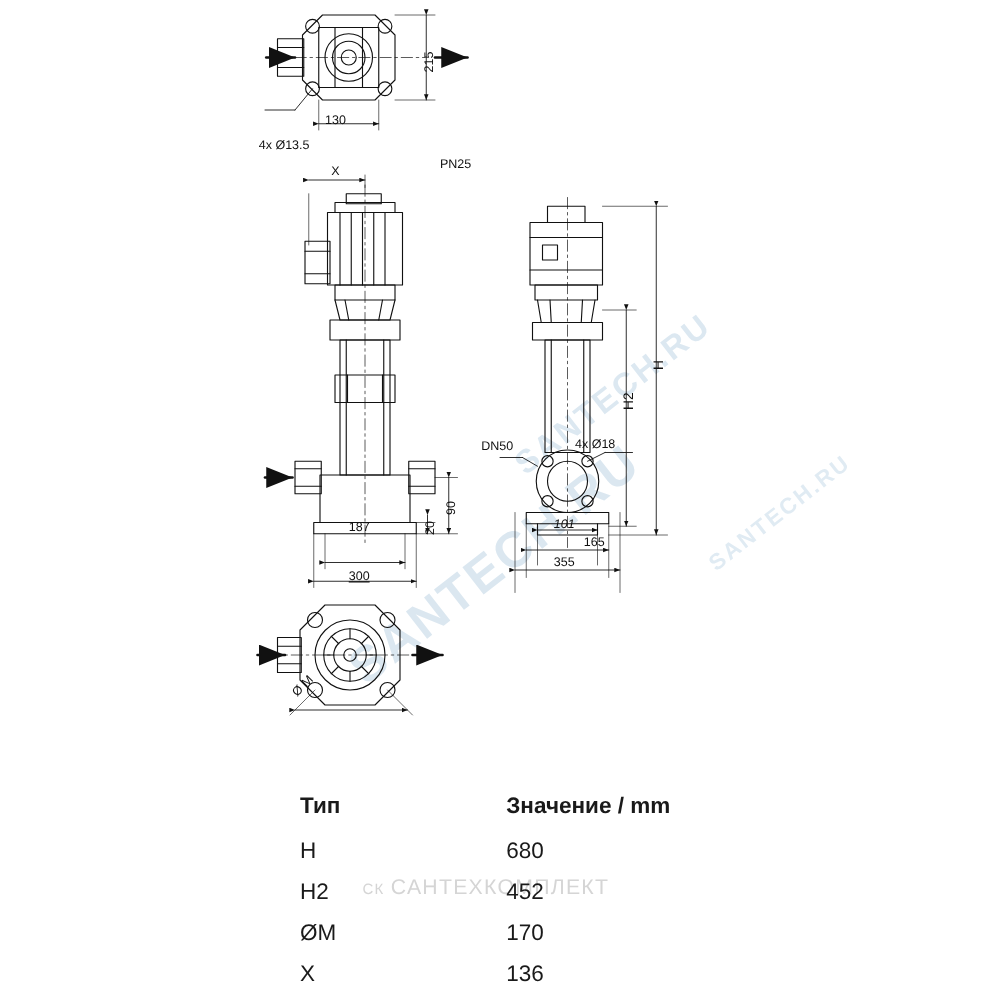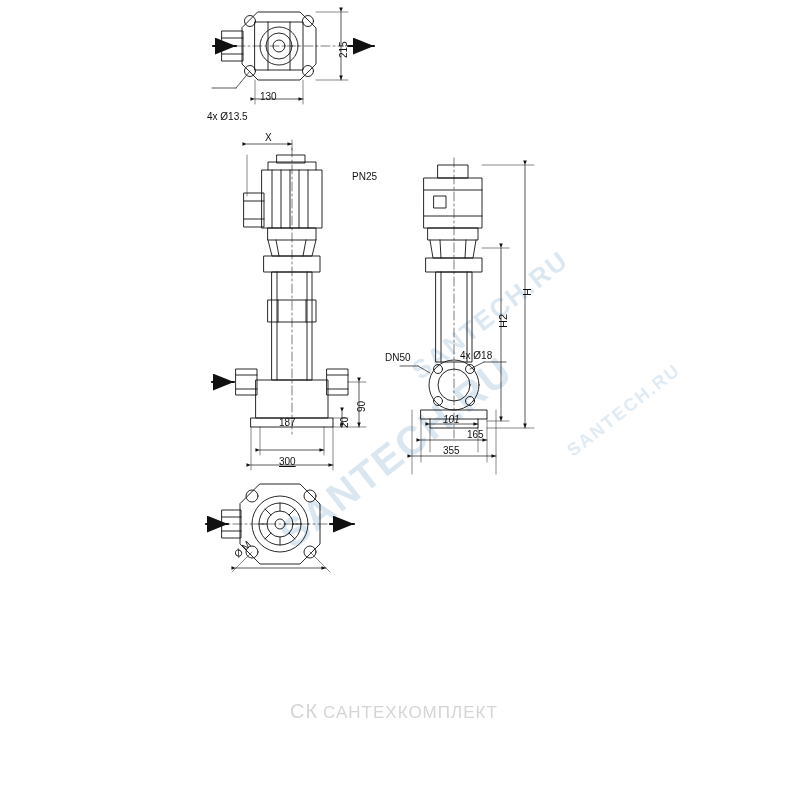--- a/index.html
+++ b/index.html
@@ -58,21 +58,21 @@
     position: absolute;
     left: 290px; top: 700px;
     font-size: 17px;
     color: #d5d5d5;
     letter-spacing: 1px;
     user-select: none;
     pointer-events: none;
     font-family: "Liberation Sans", sans-serif;
   }
   .wm-logo .mark {
-    font-size: 20px;
+    font-size: 12px;
     margin-right: 5px;
   }
   
   #spec-table {
     position: absolute;
     left: 240px;
     top: 628px;
     width: 360px;
   }
   #spec-table table {
@@ -332,21 +332,21 @@
         <line x1="310" y1="552" x2="330" y2="572" stroke-width="0.5"></line>
         <line x1="236" y1="568" x2="326" y2="568" stroke-width="0.7" marker-start="url(#ahs)" marker-end="url(#ahs)"></line>
       </g>
     </g>
   </svg>
 
   <div class="dim" style="left:207px; top:98px;margin-top:13px;">4x Ø13.5</div>
   <div class="dim" style="left:260px; top:91px;">130</div>
   <div class="dim rot90" style="left:338px; top:58px;">215</div>
 
-  <div class="dim" style="left:352px; top:126px;margin-top:45px;">PN25</div>
+  <div class="dim" style="left:352px; top:126px;">PN25</div>
 
   <div class="dim" style="left:265px; top:132px;">X</div>
   <div class="dim" style="left:279px; top:417px;">187</div>
   <div class="dim" style="left:279px; top:456px;text-decoration:underline;">300</div>
   <div class="dim rot90" style="left:356px; top:412px;">90</div>
   <div class="dim rot90" style="left:339px; top:428px;">20</div>
 
   <div class="dim" style="left:385px; top:352px;">DN50</div>
   <div class="dim" style="left:460px; top:350px;">4x Ø18</div>
   <div class="dim rot90 big" style="left:521px; top:296px;">H</div>
@@ -354,14 +354,42 @@
   <div class="dim" style="left:443px; top:414px;font-style:italic;">101</div>
   <div class="dim" style="left:443px; top:429px;margin-left:24px;">165</div>
   <div class="dim" style="left:443px; top:445px;">355</div>
 
   <div class="dim" style="left:232px; top:552px; transform:rotate(-45deg); transform-origin:left top;">Ø M</div>
 
   <div class="wm-logo">
     <span class="mark">СК</span><span>САНТЕХКОМПЛЕКТ</span>
   </div>
 
+  <div id="spec-table">
+    <table>
+      <thead>
+        <tr>
+          <th class="col-type">Тип</th>
+          <th>Значение / mm</th>
+        </tr>
+      </thead>
+      <tbody>
+        <tr>
+          <td class="col-type">H</td>
+          <td>680</td>
+        </tr>
+        <tr>
+          <td class="col-type">H2</td>
+          <td>452</td>
+        </tr>
+        <tr>
+          <td class="col-type">ØM</td>
+          <td>170</td>
+        </tr>
+        <tr>
+          <td class="col-type">X</td>
+          <td>136</td>
+        </tr>
+      </tbody>
+    </table>
+  </div>
 
 </div>
 
 </body></html>

